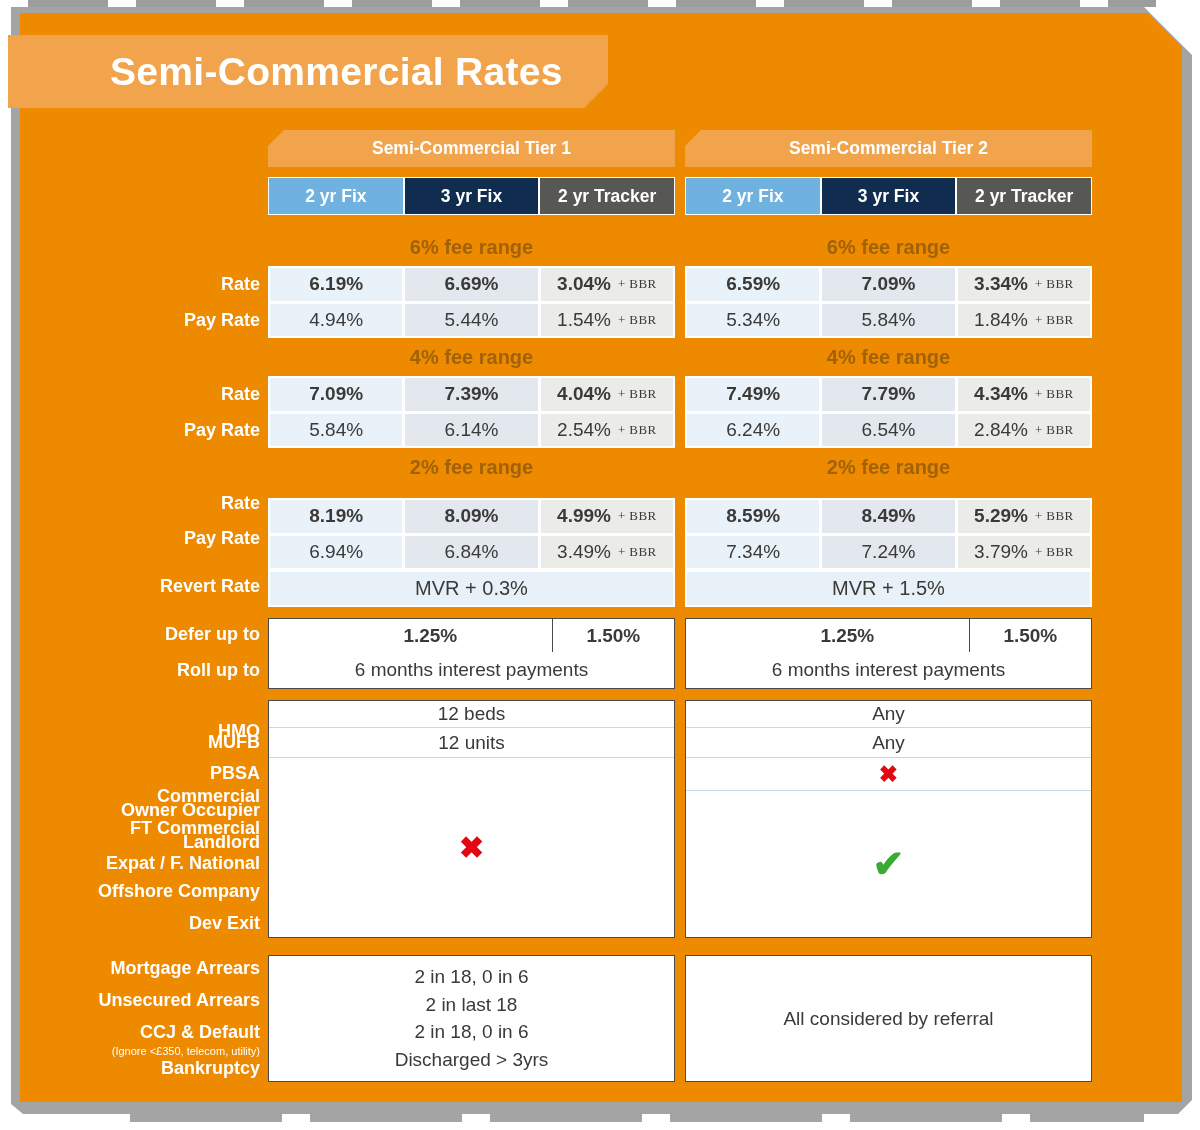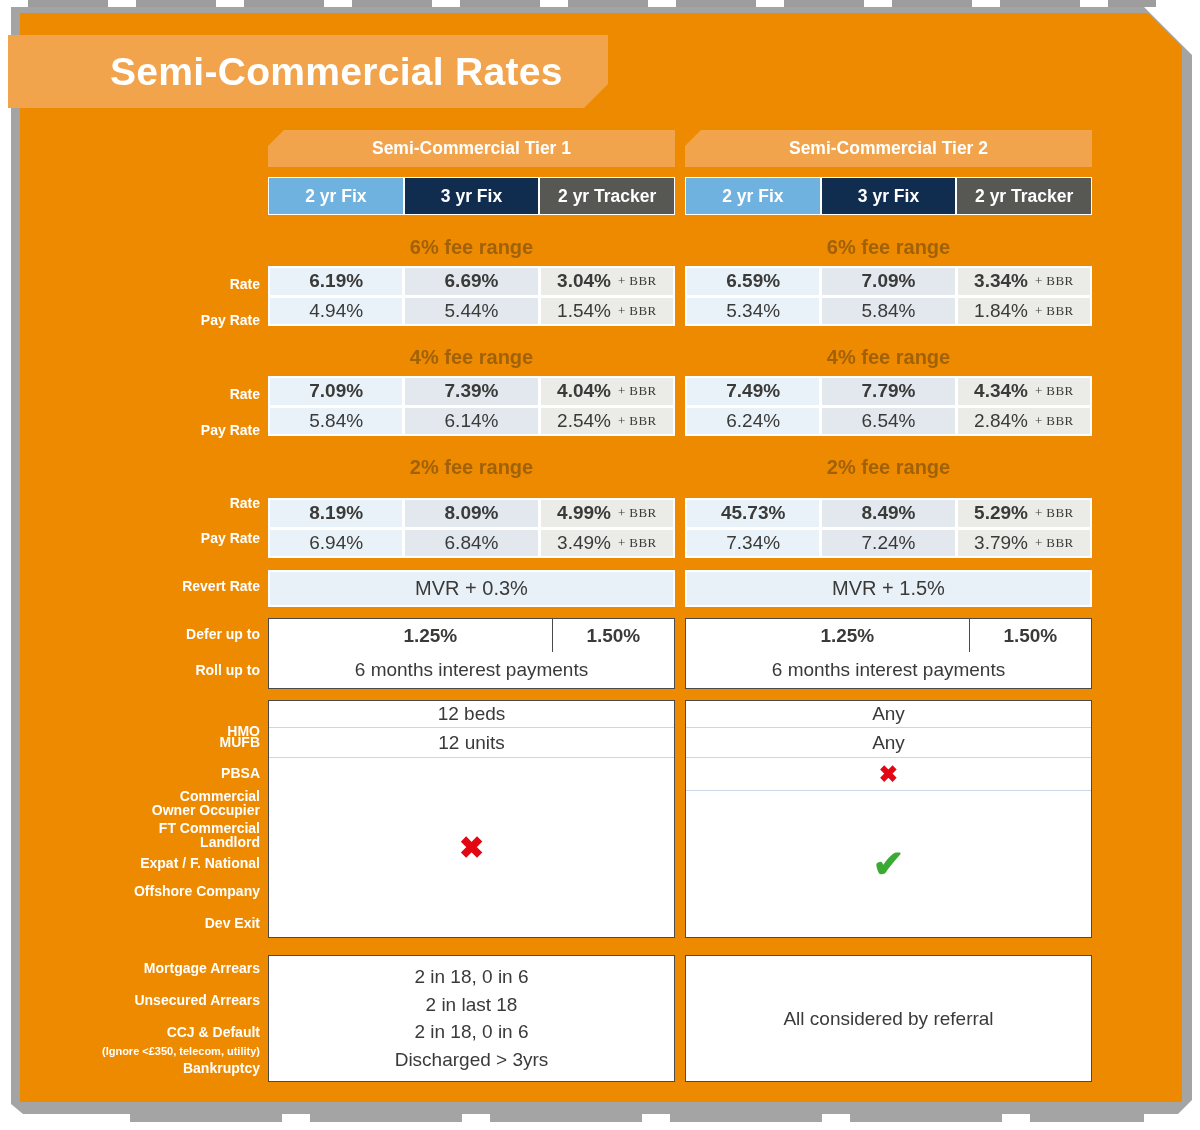--- a/index.html
+++ b/index.html
@@ -18,41 +18,41 @@
   .card{ position:absolute; left:20px; top:13px; width:1162px; height:1089px; background:#EE8A00;
     clip-path:polygon(0 0, calc(100% - 34px) 0, 100% 34px, 100% 100%, 0 100%); }
 
   .title-banner{ position:absolute; left:8px; top:35px; width:600px; height:73px; background:#F2A44C;
     clip-path:polygon(0 0, 100% 0, 100% calc(100% - 24px), calc(100% - 24px) 100%, 0 100%);
     display:flex; align-items:center; }
   .title-banner h1{ margin:0 0 0 102px; font-size:39px; color:#ffffff; letter-spacing:.3px; }
 
   .labels{ position:absolute; left:60px; top:0; width:200px; height:1130px; }
   .rlabel{ position:absolute; right:0; width:100%; text-align:right; color:#ffffff;
-    font-weight:bold; font-size:14px; line-height:15px; }
-  .rlabel.small{ font-size:11px; font-weight:bold; }
+    font-weight:bold; font-size:18px; line-height:15px; }
+  .rlabel.small{ font-size:11px; font-weight:normal; }
 
   .tier{ position:absolute; top:130px; width:407px; height:952px; }
   .tier1{ left:268px; } .tier2{ left:685px; }
 
   .tier-banner{ position:absolute; top:0; left:0; right:0; height:37px; background:#F2A44C;
     clip-path:polygon(16px 0,100% 0,100% 100%,0 100%,0 16px);
     display:flex; align-items:center; justify-content:center;
     color:#fff; font-weight:bold; font-size:17.5px; }
 
   .col-heads{ position:absolute; top:47px; left:0; right:0; height:38px; display:flex; }
   .col-head{ flex:1; display:flex; align-items:center; justify-content:center;
     color:#fff; font-weight:bold; font-size:17.5px; border:1.5px solid #ffffff; }
   .col-head.fix2{ background:#6FB2E0; } .col-head.fix3{ background:#102C4E; } .col-head.tracker{ background:#575754; }
 
   .fee-head{ position:absolute; left:0; right:0; height:26px; color:#a16207; font-weight:bold;
     font-size:20px; text-align:center; }
   .fh0{ top:106px; } .fh1{ top:216px; } .fh2{ top:326px; }
 
-  .rate-table{ position:absolute; left:0; right:0; height:60px; background:#ffffff; padding:2px;
+  .rate-table{ position:absolute; left:0; right:0; height:72px; background:#ffffff; padding:2px;
     display:grid; grid-template-columns:1fr 1fr 1fr; grid-template-rows:1fr 1fr; gap:3px;text-align:center; }
   .rt0{ top:136px; } .rt1{ top:246px; } .rt2{ top:368px; }
   .cell{ display:flex; align-items:center; justify-content:center; font-size:19px; color:#3A3A39; white-space:nowrap; }
   .cell.bold{ font-weight:bold; }
   .cell.c0{ background:#EAF2F9; } .cell.c1{ background:#E3E8EF; } .cell.c2{ background:#EBEBE8; }
   .bbr{ font-size:13px; margin-left:7px; font-weight:normal; letter-spacing:.4px;font-family:Liberation Serif, serif; }
 
   .revert{ position:absolute; top:440px; left:0; right:0; height:37px; background:#E9F1F8;
     border:2px solid #ffffff; display:flex; align-items:center; justify-content:center;
     font-size:20px; color:#3A3A39; }
@@ -281,21 +281,21 @@
       </div>
     <div class="cell c2">
         <span>2.84%</span>
         <span class="bbr">+ BBR</span>
       </div>
   </div>
 
   <div class="fee-head fh2">2% fee range</div>
   <div class="rate-table rt2">
     <div class="cell c0 bold">
-        <span>45.73%</span>
+        <span>8.59%</span>
       </div>
     <div class="cell c1 bold">
         <span>8.49%</span>
       </div>
     <div class="cell c2 bold">
         <span>5.29%</span>
         <span class="bbr">+ BBR</span>
       </div>
     <div class="cell c0">
         <span>7.34%</span>

